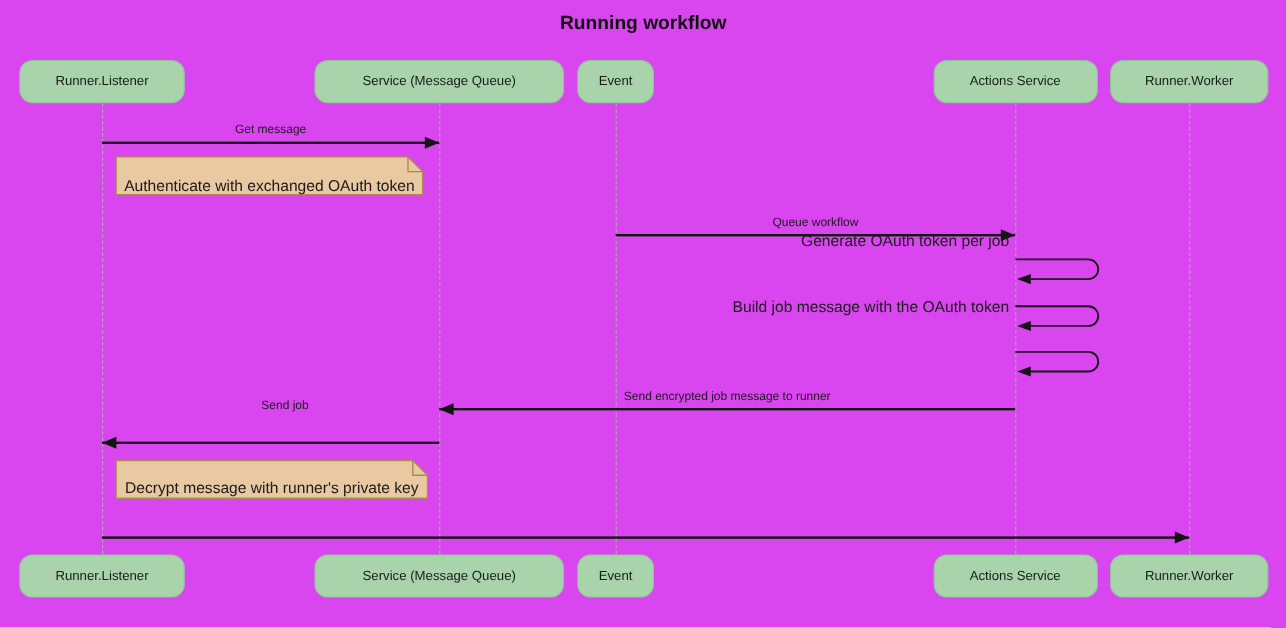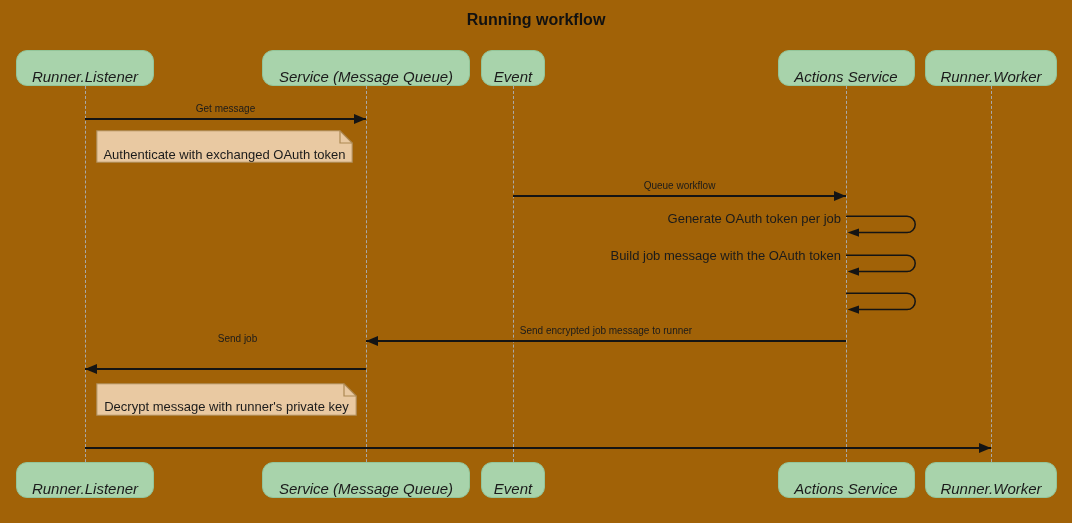--- a/index.html
+++ b/index.html
@@ -5,44 +5,43 @@
   html, body {
     margin: 0;
     padding: 0;
     background: #ffffff;
     font-family: "Liberation Sans", sans-serif;
   }
   #diagram {
     position: relative;
     width: 1072px;
     height: 523px;
-    background: #a16207;
+    background: #d946ef;
     overflow: hidden;
   }
   .title {
     position: absolute;
     left: 0;
     right: 0;
     top: 11px;
     text-align: center;
     font-size: 16px;
     font-weight: bold;
     color: #111111;
   }
   .actor {
     position: absolute;
     height: 36px;
     box-sizing: border-box;
     border-radius: 11px;
     display: flex;
-    align-items: flex-end;
+    align-items: center;
     justify-content: center;
-    font-size: 15px;
+    font-size: 11px;
     white-space: nowrap;
-    font-style: italic;
   }
   .lifeline {
     position: absolute;
     width: 0;
   }
   .msg-line {
     position: absolute;
     height: 1.5px;
   }
   .arrowhead {
@@ -131,21 +130,21 @@
         <path d="M0.75,0.75 H244 L256.25,13 V32.25 H0.75 Z" fill="#E9C9A2" stroke="#AD8953" stroke-width="1.2"></path>
         <path d="M244,0.75 V13 H256.25" fill="none" stroke="#AD8953" stroke-width="1.2"></path>
       </svg><div class="note-label" style="color: rgb(27, 27, 27);">Authenticate with exchanged OAuth token</div></div>
     <div class="msg-line" style="left: 513px; top: 195px; width: 333px; background: rgb(20, 20, 20);"></div>
     <div class="arrowhead" style="left: 834px; top: 191px; border-width: 5px 0px 5px 12px; border-color: transparent transparent transparent rgb(20, 20, 20);"></div>
     <div class="msg-label" style="left: 679.5px; top: 179px; color: rgb(27, 27, 27);">Queue workflow</div>
     <div class="self-loop" style="left: 846px; top: 214px; width: 82px; height: 26px;"><svg width="82" height="26">
         <path d="M0,2.2 H61 A8.2,8.2 0 0 1 61,18.6 H13" fill="none" stroke="#141414" stroke-width="1.5"></path>
         <polygon points="13,14.4 13,22.8 1.5,18.6" fill="#141414"></polygon>
       </svg></div>
-    <div class="self-label" style="left: 841px; top: 212px; color: rgb(27, 27, 27);">Generate OAuth token per job</div>
+    <div class="self-label" style="left: 841px; top: 194px; color: rgb(27, 27, 27);">Generate OAuth token per job</div>
     <div class="self-loop" style="left: 846px; top: 253px; width: 82px; height: 26px;"><svg width="82" height="26">
         <path d="M0,2.2 H61 A8.2,8.2 0 0 1 61,18.6 H13" fill="none" stroke="#141414" stroke-width="1.5"></path>
         <polygon points="13,14.4 13,22.8 1.5,18.6" fill="#141414"></polygon>
       </svg></div>
     <div class="self-label" style="left: 841px; top: 249px; color: rgb(27, 27, 27);">Build job message with the OAuth token</div>
     <div class="self-loop" style="left: 846px; top: 291px; width: 82px; height: 26px;"><svg width="82" height="26">
         <path d="M0,2.2 H61 A8.2,8.2 0 0 1 61,18.6 H13" fill="none" stroke="#141414" stroke-width="1.5"></path>
         <polygon points="13,14.4 13,22.8 1.5,18.6" fill="#141414"></polygon>
       </svg></div>
     <div class="msg-line" style="left: 366px; top: 340px; width: 480px; background: rgb(20, 20, 20);"></div>

